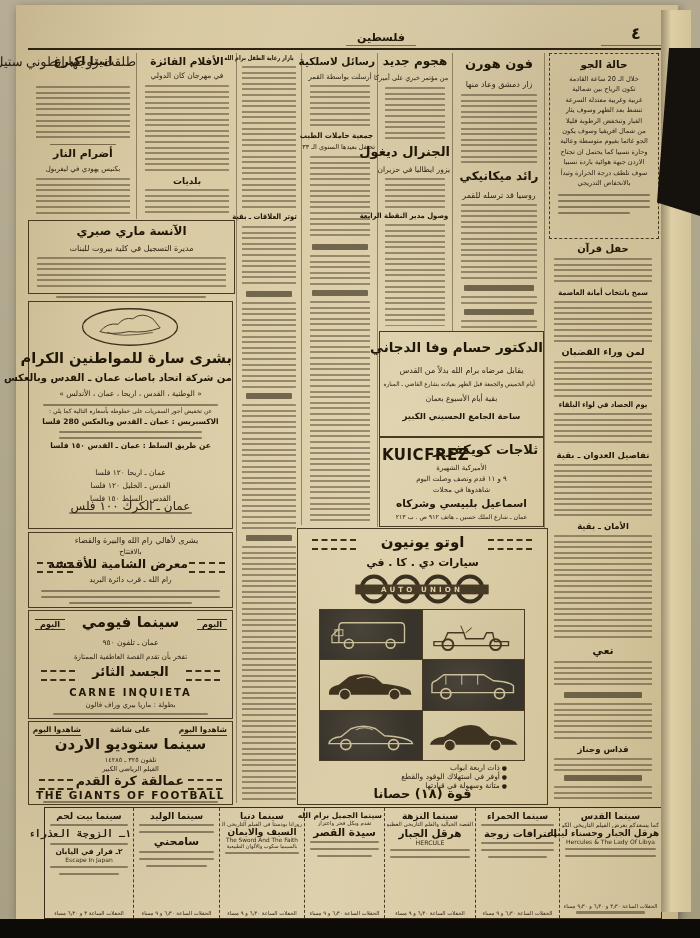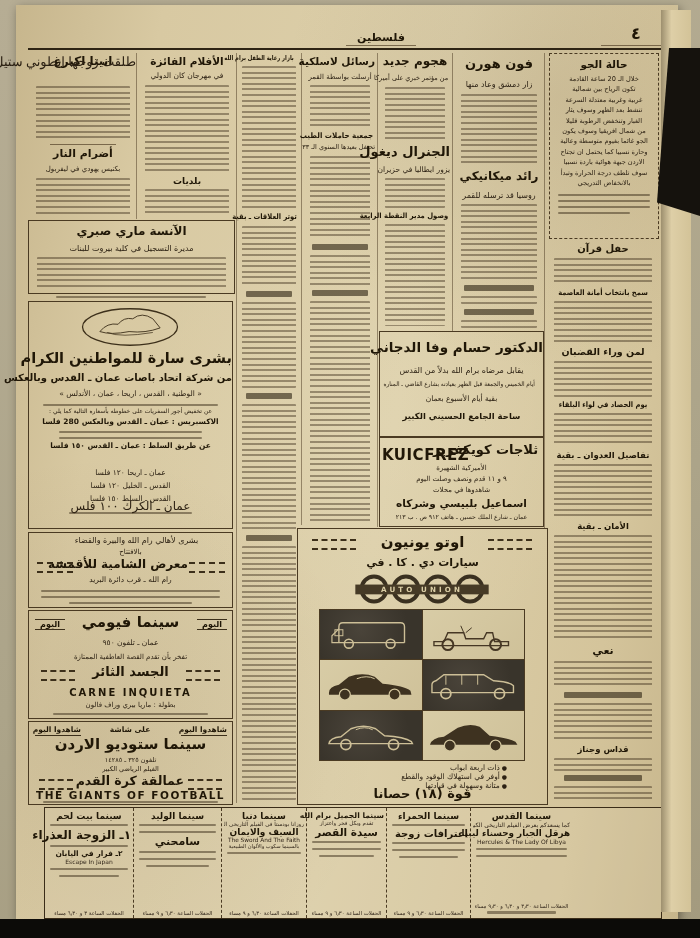--- a/index.html
+++ b/index.html
@@ -320,21 +320,21 @@
     <div class="t b" style="left:48px;top:52px;width:107px;font-size:12.5px;">عمالقة كرة القدم</div>
     <div class="orn" style="left:159px;top:57px;width:34px;"></div>
     <div class="t b lt" style="left:0;top:67px;width:203px;font-size:10.5px;letter-spacing:1.5px;">THE GIANTS OF FOOTBALL</div>
     <div class="fz" style="left:14px;top:79px;width:175px;height:1.8px;"></div>
   </div>
 
   <div id="strip">
     <div class="cine" style="width:88px;">
       <div class="cname">سينما بيت لحم</div>
       <div class="fzl"></div>
-      <div class="cfilm" style="font-size:12px;">١ـ الزوجة العذراء</div>
+      <div class="cfilm" style="font-size:10px;font-family:Liberation Mono, monospace;">١ـ الزوجة العذراء</div>
       <div class="fzl"></div>
       <div class="cfilm" style="font-size:7.5px;">٢ـ فرار في اليابان</div>
       <div class="cline lt" style="font-size:6px;">Escape In Japan</div>
       <div class="fzl"></div>
         <div class="fzl" style="margin-left:12px;margin-right:12px;"></div>
       <div class="ctime">الحفلات الساعة ٣ و ٦٫٣٠ مساء</div>
     </div>
     <div class="cine" style="width:88px;">
       <div class="cname">سينما الوليد</div>
       <div class="fzl"></div>
@@ -356,20 +356,29 @@
     </div>
     <div class="cine" style="width:80px;">
       <div class="cname" style="font-size:7.6px;">سينما الجميل برام الله</div>
       <div class="cline">تقدم وبكل فخر واعتزاز</div>
       <div class="cfilm" style="font-size:10.5px;">سيدة القصر</div>
       <div class="fzl"></div>
         <div class="fzl"></div>
         <div class="fzl" style="margin-left:10px;margin-right:10px;"></div>
       <div class="ctime">الحفلات الساعة ٦٫٣٠ و ٩ مساء</div>
     </div>
+    <div class="cine" style="width:91px;">
+      <div class="cname">سينما النزهة</div>
+      <div class="cline">القصة الخيالية والفلم التاريخي العظيم</div>
+      <div class="cfilm" style="font-size:10.5px;">هرقل الجبار</div>
+      <div class="cline lt" style="font-size:6.2px;">HERCULE</div>
+      <div class="fzl"></div>
+        <div class="fzl"></div>
+      <div class="ctime">الحفلات الساعة ٦٫٣٠ و ٩ مساء</div>
+    </div>
     <div class="cine" style="width:84px;">
       <div class="cname">سينما الحمراء</div>
       <div class="fzl"></div>
       <div class="cfilm" style="font-size:10px;margin-left:24px;">اعترافات زوجة</div>
       <div class="fzl"></div>
         <div class="fzl"></div>
         <div class="fzl" style="margin-left:10px;margin-right:10px;"></div>
       <div class="ctime">الحفلات الساعة ٦٫٣٠ و ٩ مساء</div>
     </div>
     <div class="cine" style="width:102px;">

